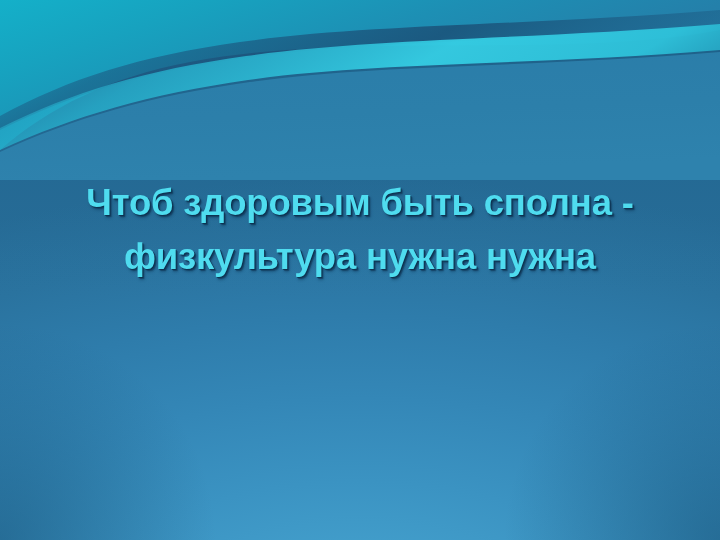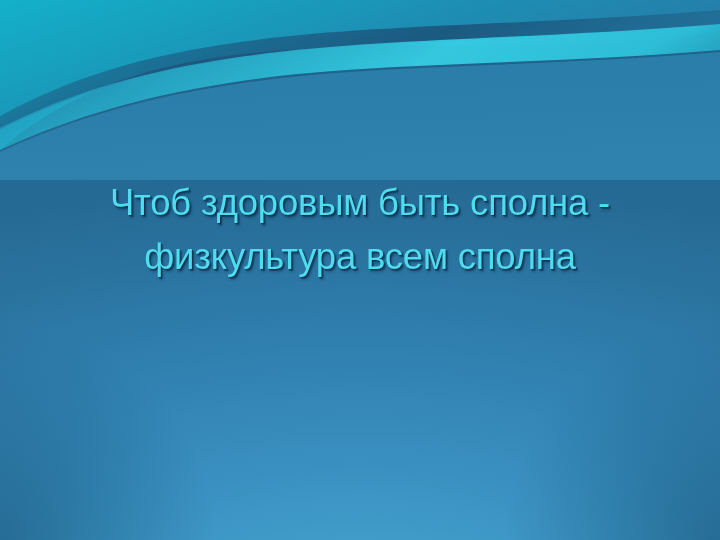--- a/index.html
+++ b/index.html
@@ -67,21 +67,21 @@
   .title-block {
     position: absolute;
     left: 0;
     right: 0;
     top: 176px;
     text-align: center;
   }
   .title-line {
     display: block;
     font-size: 36.5px;
-    font-weight: normal;
+    font-weight: bold;
     line-height: 54px;
     letter-spacing: -0.2px;
     color: #4fdcef;
     text-shadow:
        1px 1px 0 rgba(12,48,78,0.85),
        2px 2px 1px rgba(12,48,78,0.55),
        2px 3px 3px rgba(10,40,68,0.35);
     white-space: nowrap;
   }
 </style>
@@ -130,16 +130,16 @@
              L720,26 C520,42 372,40 244,58 C144,72 72,94 0,130 Z" fill="url(#gNavy)"></path>
 
     <path d="M0,128 C72,92 146,70 246,56 C374,38 522,40 720,24
              L720,50 C520,66 374,62 248,80 C150,94 74,116 0,150 Z" fill="url(#gCyan)"></path>
 
     <path d="M0,152 C74,118 150,96 250,82 C376,64 524,68 720,52 L720,180 L0,180 Z" fill="url(#gBody)"></path>
   </svg>
 
   <div class="title-block">
     <span class="title-line">Чтоб здоровым быть сполна -</span>
-    <span class="title-line">физкультура всем сполна</span>
+    <span class="title-line">физкультура нужна нужна</span>
   </div>
 
 </div>
 
 </body></html>

